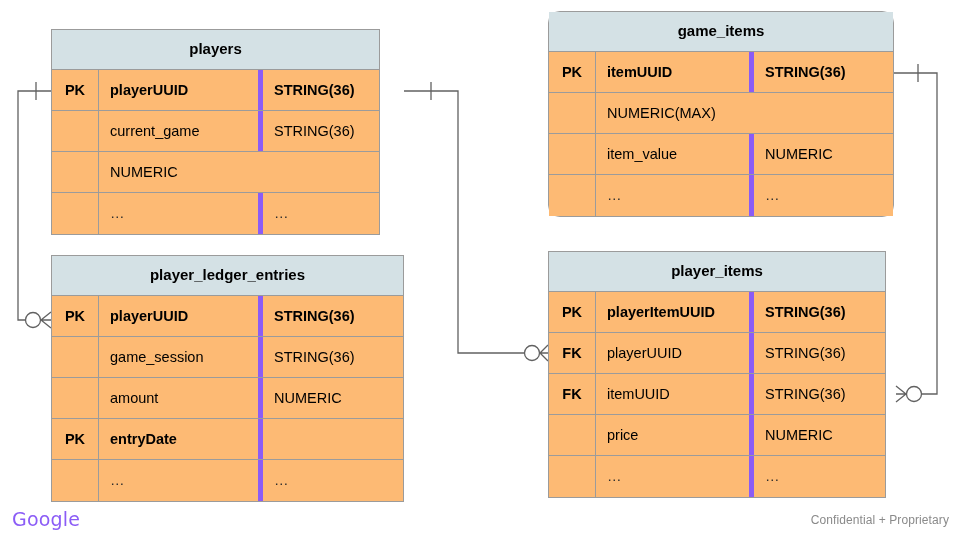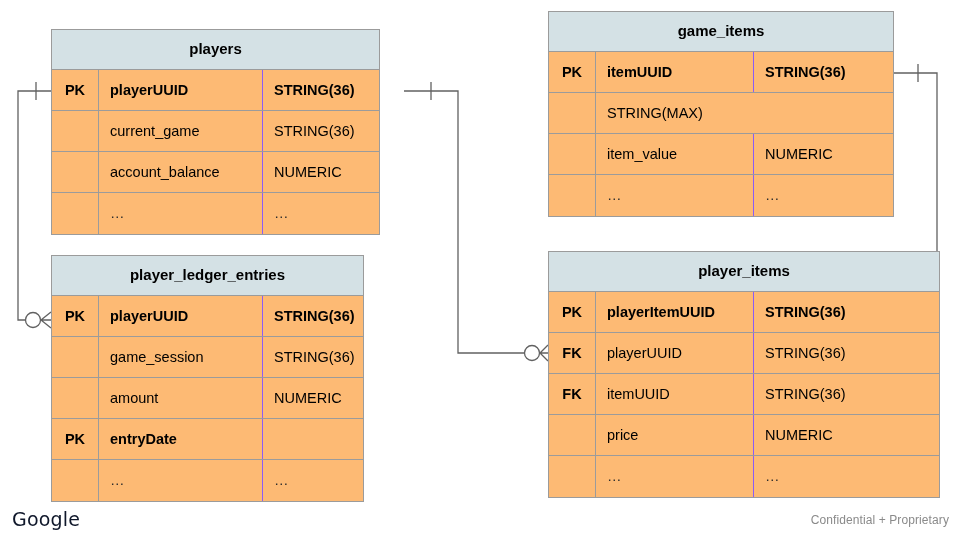--- a/index.html
+++ b/index.html
@@ -74,21 +74,21 @@
     text-align: center;
     line-height: 40px;
     font-size: 14.5px;
     font-weight: bold;
     color: #000000;
     overflow: hidden;
     white-space: nowrap;
   }
   .cell-name {
     box-sizing: border-box;
-    border-right: 1px solid #8b5cf6;
+    border-right: 5px solid #8b5cf6;
     padding-left: 11px;
     line-height: 40px;
     font-size: 14.5px;
     color: #000000;
     overflow: hidden;
     white-space: nowrap;
   }
   .cell-type {
     box-sizing: border-box;
     padding-left: 11px;
@@ -102,43 +102,43 @@
   .row.pk .cell-type {
     font-weight: bold;
   }
   .ellipsis-cell {
     letter-spacing: 1px;
     color: #2b2b2b;
   }
 
   
   #entity-players      { left: 51px;  top: 29px;  width: 329px; }
-  #entity-ledger       { left: 51px;  top: 255px; width: 313px; }
-  #entity-game-items   { left: 548px; top: 11px;  width: 346px; }
-  #entity-player-items { left: 548px; top: 251px; width: 392px; }
+  #entity-ledger       { left: 51px;  top: 255px; width: 353px; }
+  #entity-game-items   { left: 548px; top: 11px;  width: 346px; border-radius: 12px; }
+  #entity-player-items { left: 548px; top: 251px; width: 338px; }
 
   #entity-players .cell-name,
   #entity-ledger  .cell-name   { width: 164px; flex: 0 0 164px; }
   #entity-players .cell-type,
   #entity-ledger  .cell-type   { width: 141px; flex: 1 1 auto; }
 
   #entity-game-items .cell-name   { width: 158px; flex: 0 0 158px; }
   #entity-game-items .cell-type   { flex: 1 1 auto; }
 
   #entity-player-items .cell-name { width: 158px; flex: 0 0 158px; }
   #entity-player-items .cell-type { flex: 1 1 auto; }
 
   
   #google-wordmark {
     position: absolute;
     left: 12px;
     top: 508px;
     z-index: 3;
     font-size: 19px;
-    color: #0f172a;
+    color: #8b5cf6;
     font-family: "DejaVu Sans", sans-serif;
     letter-spacing: 0.2px;
   }
   #confidential-note {
     position: absolute;
     right: 11px;
     top: 513px;
     z-index: 3;
     font-size: 12px;
     color: #8a8a8a;
@@ -191,21 +191,20 @@
       <div class="cell-name">playerUUID</div>
       <div class="cell-type">STRING(36)</div>
     </div>
     <div class="row">
       <div class="cell-key"></div>
       <div class="cell-name">current_game</div>
       <div class="cell-type">STRING(36)</div>
     </div>
     <div class="row">
       <div class="cell-key"></div>
-      <div class="cell-name">account_balance</div>
       <div class="cell-type">NUMERIC</div>
     </div>
     <div class="row">
       <div class="cell-key"></div>
       <div class="cell-name ellipsis-cell">…</div>
       <div class="cell-type ellipsis-cell">…</div>
     </div>
   </div>
 
   <div class="entity" id="entity-ledger">
@@ -240,21 +239,21 @@
   <div class="entity" id="entity-game-items">
     <div class="entity-title">game_items</div>
 
     <div class="row pk">
       <div class="cell-key">PK</div>
       <div class="cell-name">itemUUID</div>
       <div class="cell-type">STRING(36)</div>
     </div>
     <div class="row">
       <div class="cell-key"></div>
-      <div class="cell-type">STRING(MAX)</div>
+      <div class="cell-type">NUMERIC(MAX)</div>
     </div>
     <div class="row">
       <div class="cell-key"></div>
       <div class="cell-name">item_value</div>
       <div class="cell-type">NUMERIC</div>
     </div>
     <div class="row">
       <div class="cell-key"></div>
       <div class="cell-name ellipsis-cell">…</div>
       <div class="cell-type ellipsis-cell">…</div>

